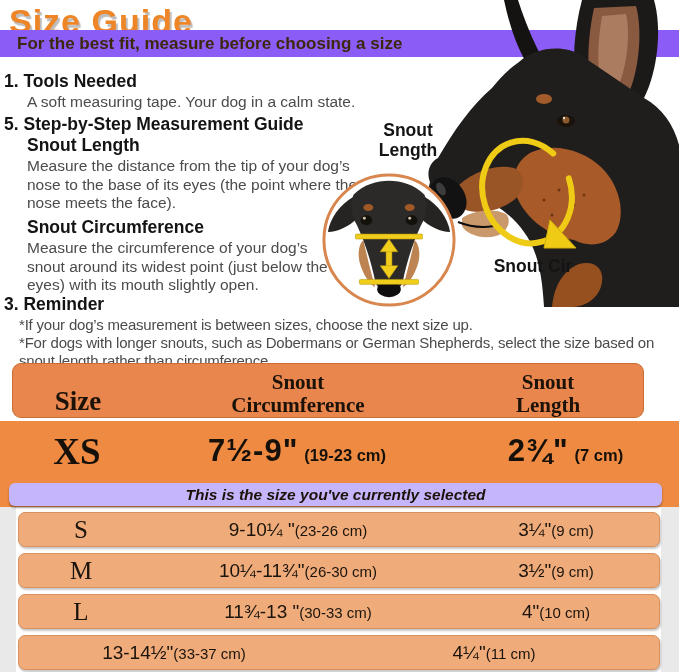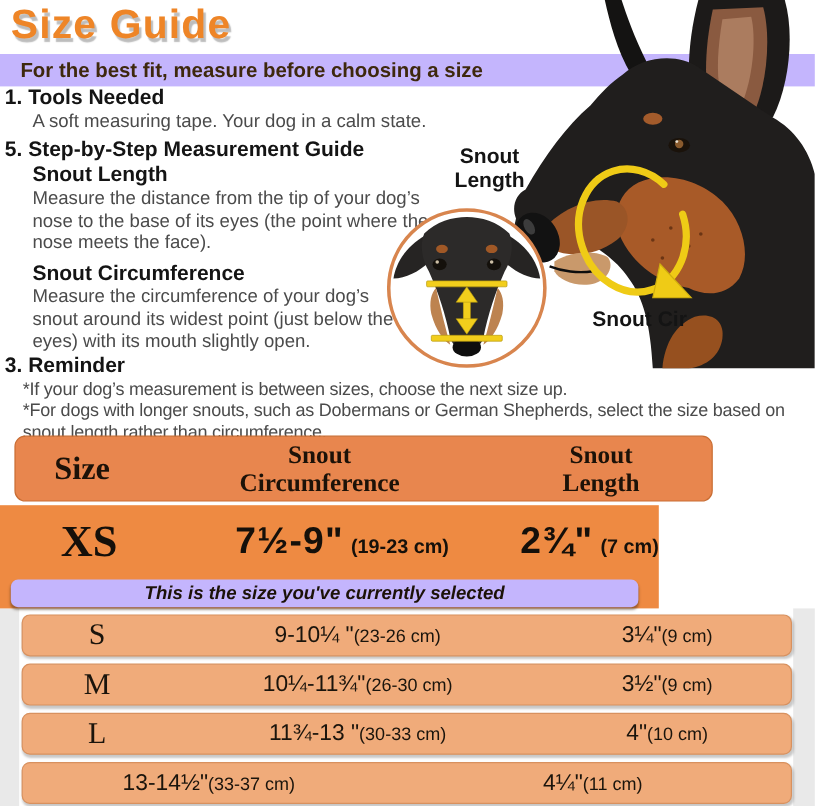--- a/index.html
+++ b/index.html
@@ -1,32 +1,32 @@
 <!DOCTYPE html>
 <html><head>
 <meta charset="utf-8">
 <style>
   html,body{margin:0;padding:0;}
   body{width:679px;height:672px;background:#ffffff;font-family:"Liberation Sans",sans-serif;position:relative;overflow:hidden;}
   .abs{position:absolute;}
   .page-title{left:9px;top:2px;font-size:34px;font-weight:bold;color:#EE8527;text-shadow:2px 3px 1px #bdbdbd;letter-spacing:1px;}
-  .banner{left:0;top:45px;width:679px;height:27px;background:#c4b5fd;z-index:1;}
+  .banner{left:0;top:30px;width:679px;height:27px;background:#8b5cf6;z-index:1;}
   .banner-text{padding-left:17px;font-size:17px;line-height:27px;font-weight:bold;color:#3E280D;}
   .h-num{font-size:17.5px;font-weight:bold;color:#141414;}
   .h-sub{font-size:17.5px;font-weight:bold;color:#141414;}
   .body-txt{font-size:15.5px;line-height:18.5px;color:#4b4b4b;}
   .note-txt{font-size:15px;line-height:18px;color:#4b4b4b;letter-spacing:-0.2px;}
   .diagram-label{font-size:17.5px;line-height:20px;font-weight:bold;color:#141414;text-align:center;z-index:7;}
   
-  .thead{left:12px;top:363px;width:582px;height:55px;background:#E8864E;border:1px solid #c96d33;border-radius:9px;box-sizing:border-box;display:flex;align-items:center;z-index:2;}
+  .thead{left:12px;top:363px;width:632px;height:55px;background:#E8864E;border:1px solid #c96d33;border-radius:9px;box-sizing:border-box;display:flex;align-items:flex-end;z-index:2;}
   .th{font-family:"Liberation Serif",serif;font-weight:bold;color:#1c1208;text-align:center;}
   .th-size{width:130px;font-size:27px;}
   .th-circ{width:310px;font-size:21px;line-height:23px;}
   .th-len{flex:1;font-size:21px;line-height:23px;}
-  .xs-band{left:0;top:421px;width:549px;height:86px;background:#EE8A42;z-index:2;}
+  .xs-band{left:0;top:421px;width:679px;height:86px;background:#EE8A42;z-index:2;}
   .xs-row{display:flex;align-items:center;height:60px;padding-left:12px;}
   .cell-size-xs{width:130px;text-align:center;font-family:"Liberation Serif",serif;font-size:37px;font-weight:bold;color:#15100a;}
   .cell-val-xs{width:310px;text-align:center;color:#15100a;white-space:nowrap;}
   .cell-val-xs:last-child{flex:1;}
   .big-in{font-size:31px;font-weight:bold;letter-spacing:1px;}
   .small-cm{font-size:16.5px;font-weight:bold;margin-left:6px;margin-top:25px;}
   .selected-bar{left:9px;right:17px;top:62px;height:23px;background:#c4b5fd;border-radius:6px;box-shadow:0 2px 2px rgba(60,40,20,.45);text-align:center;font-style:italic;}
   .selected-bar span{font-size:15.5px;line-height:23px;font-weight:bold;color:#1c1208;}
   .size-row{left:18px;width:642px;height:35px;background:#F0AB7A;border:1px solid #d8915f;border-radius:7px;box-sizing:border-box;display:flex;align-items:center;box-shadow:1px 2px 2px rgba(0,0,0,.22);z-index:2;}
   .cell-size{width:124px;text-align:center;font-family:"Liberation Serif",serif;font-size:25px;color:#1a140c;}

